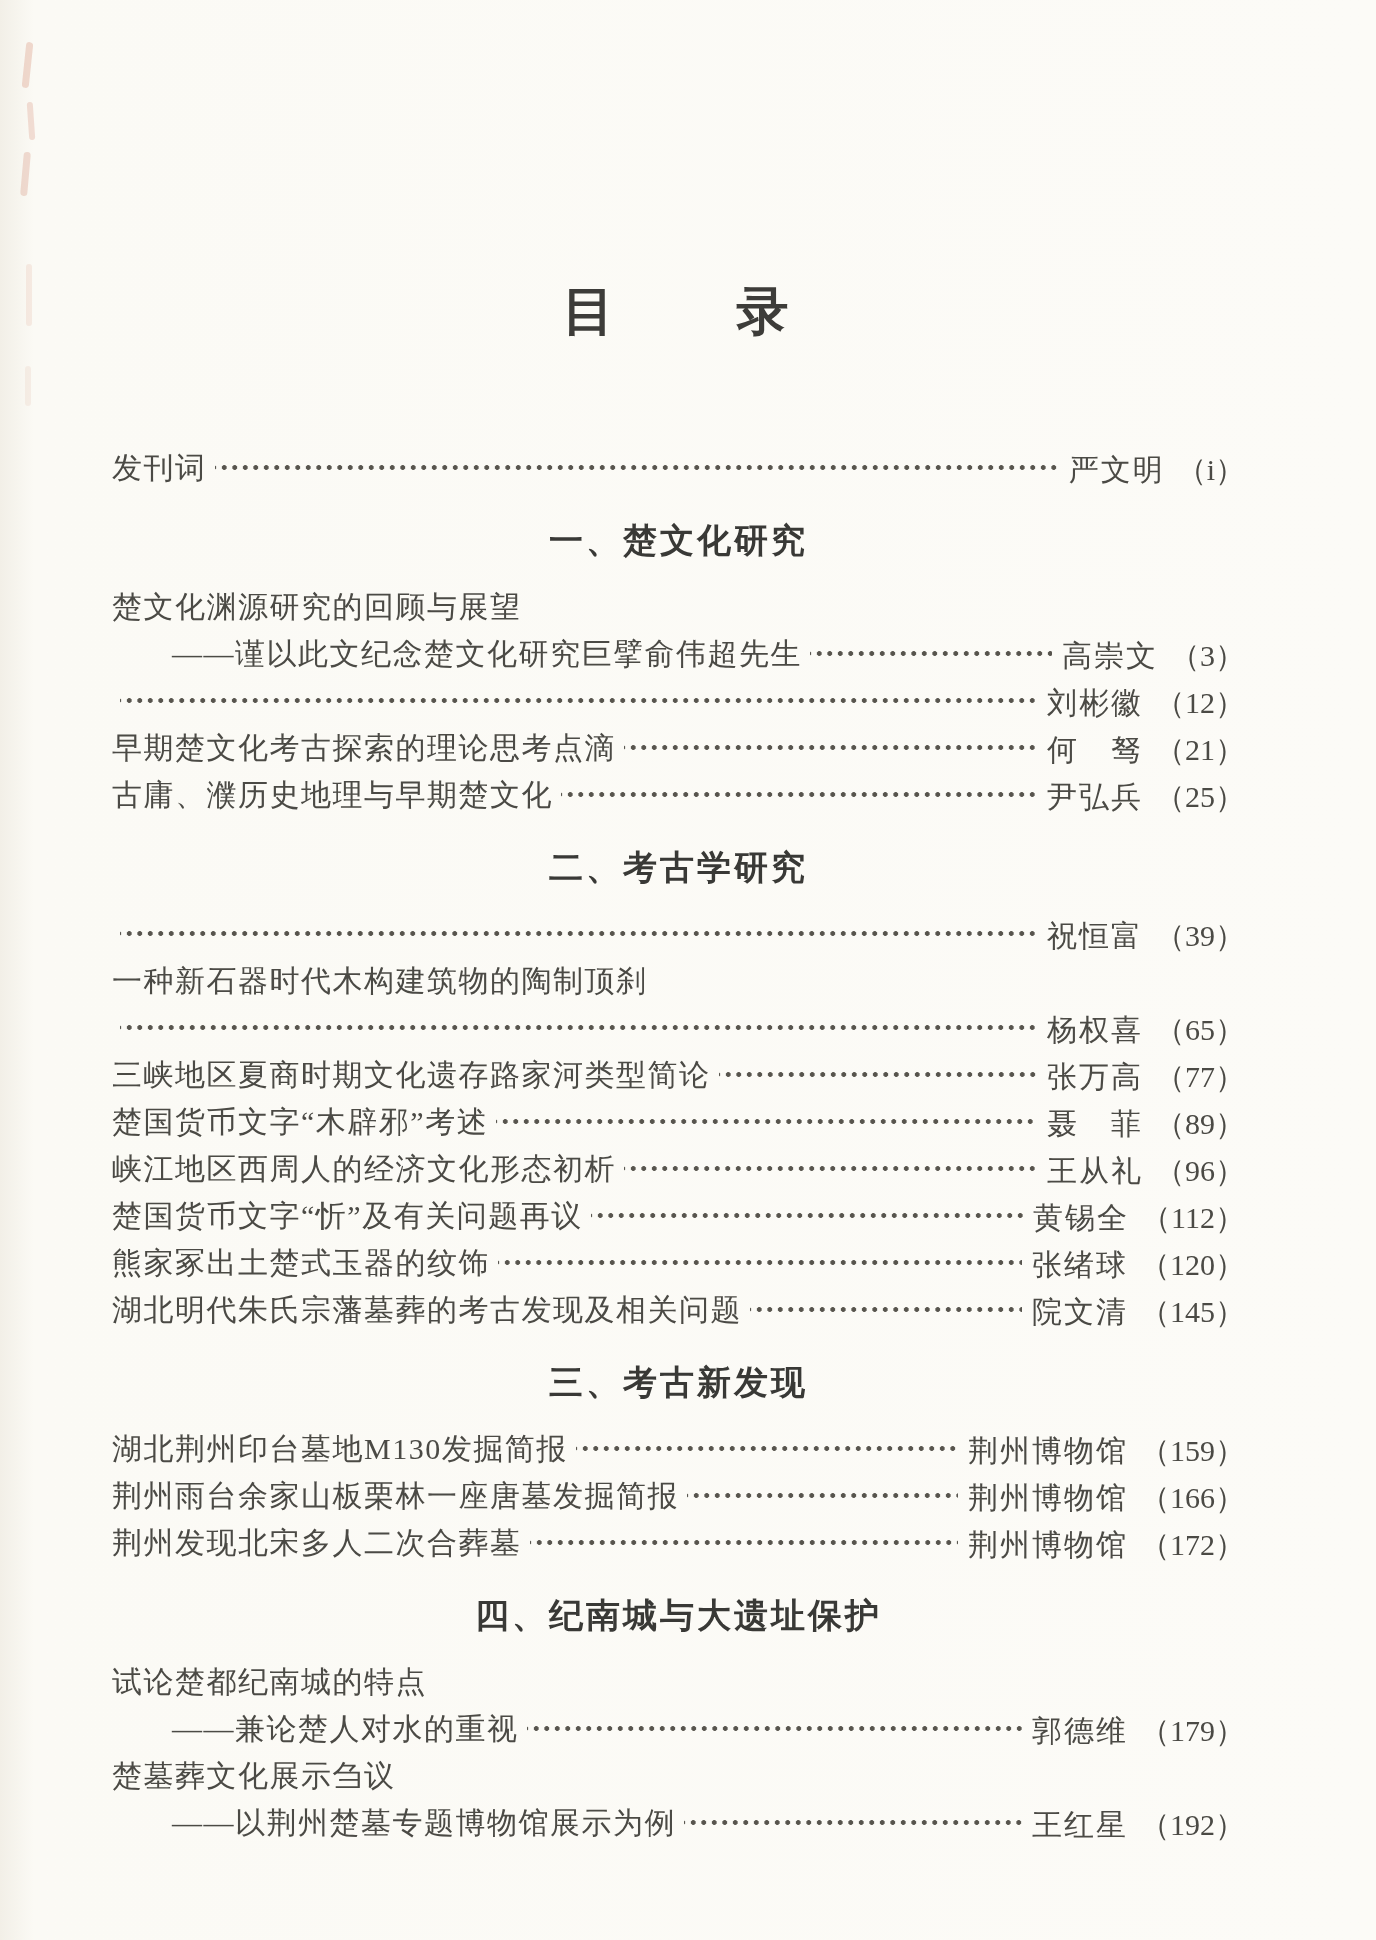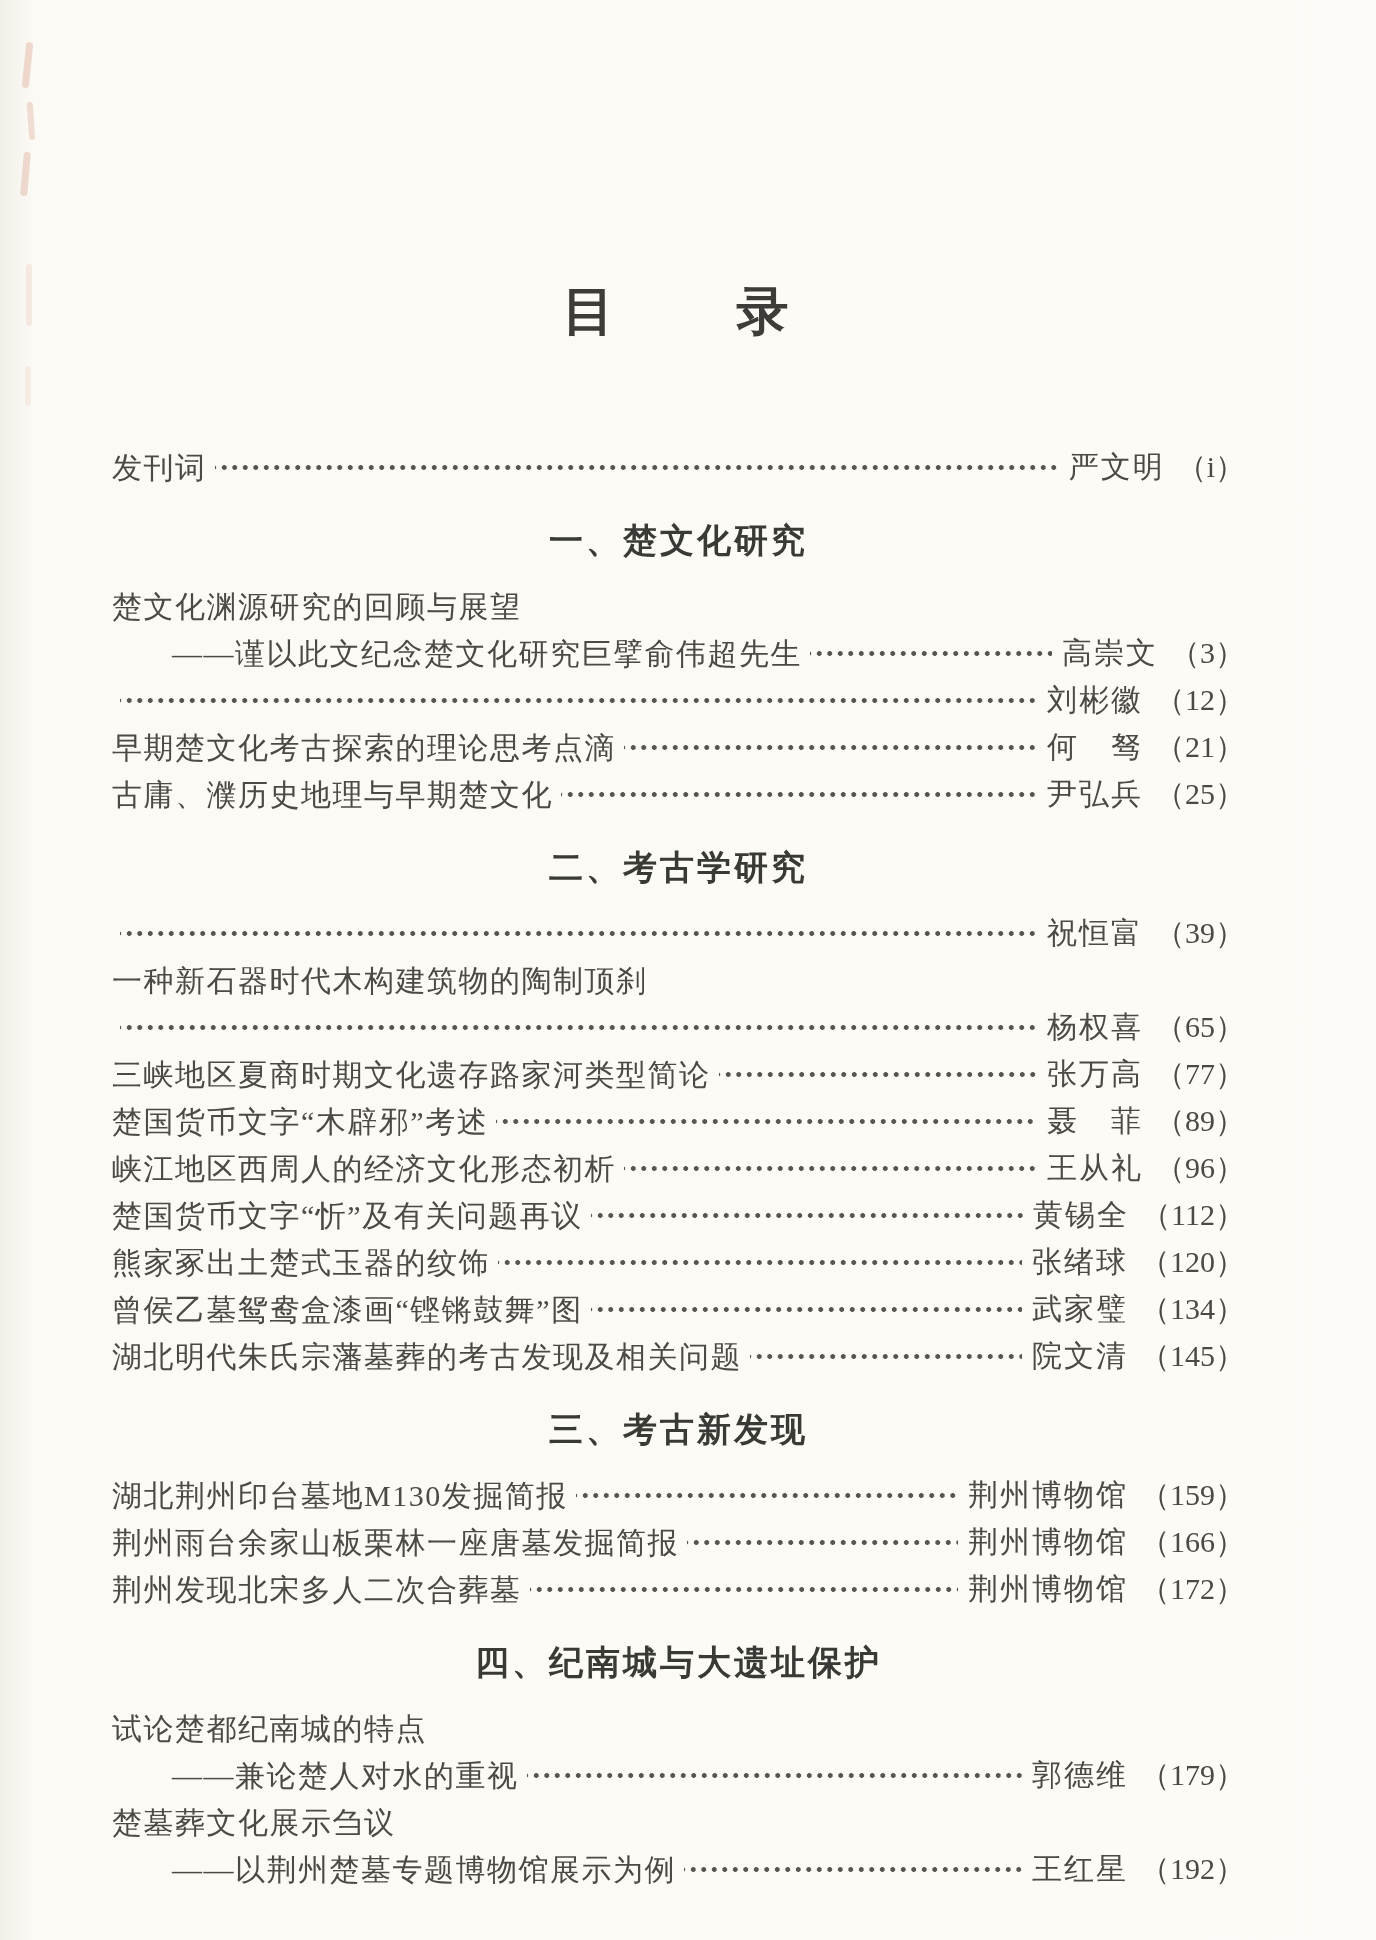--- a/index.html
+++ b/index.html
@@ -28,21 +28,21 @@
     text-align:center;
     font-size:52px;
     font-weight:700;
     letter-spacing:6px;
     color:#3d3c39;
     line-height:64px;
   }
   #toc-body{margin-top:100px;}
   .row{
     display:flex;
-    align-items:center;
+    align-items:flex-end;
     height:47px;
     font-size:30px;
     color:#4b4a45;
   }
   .t{
     white-space:nowrap;
     letter-spacing:1.5px;
     line-height:47px;
   }
   .sub{padding-left:60px;}
@@ -193,28 +193,20 @@
         </div>
         <div class="row">
           <span class="t">熊家冢出土楚式玉器的纹饰</span>
           <span class="leader"></span>
           <span class="ref">
             <span class="author">张绪球</span>
             <span class="pageno">（120）</span>
           </span>
         </div>
         <div class="row">
-          <span class="t">曾侯乙墓鸳鸯盒漆画“铿锵鼓舞”图</span>
-          <span class="leader"></span>
-          <span class="ref">
-            <span class="author">武家璧</span>
-            <span class="pageno">（134）</span>
-          </span>
-        </div>
-        <div class="row">
           <span class="t">湖北明代朱氏宗藩墓葬的考古发现及相关问题</span>
           <span class="leader"></span>
           <span class="ref">
             <span class="author">院文清</span>
             <span class="pageno">（145）</span>
           </span>
         </div>
         <div class="section-heading">三、考古新发现</div>
         <div class="row">
           <span class="t">湖北荆州印台墓地M130发掘简报</span>

